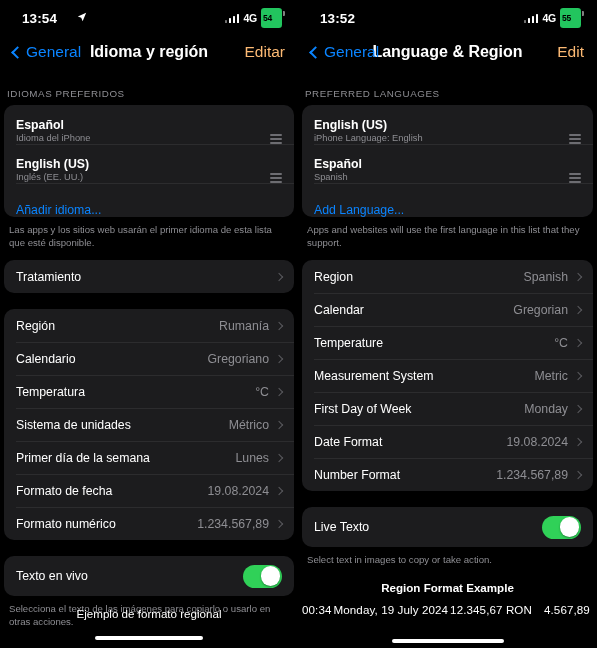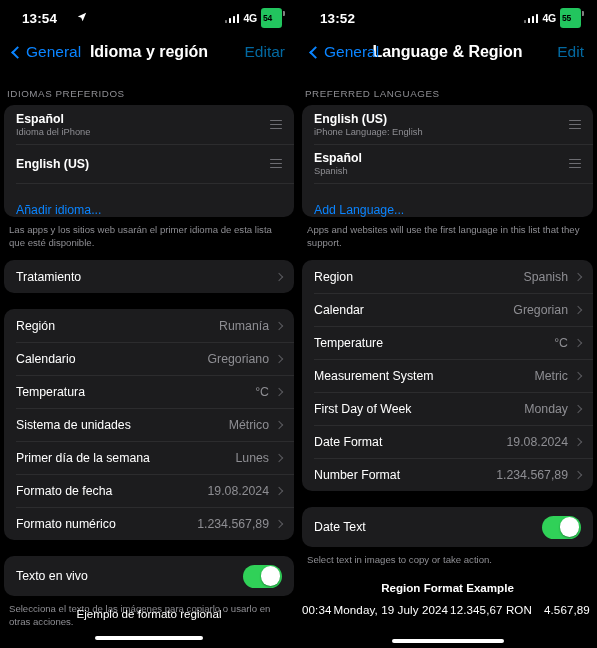--- a/index.html
+++ b/index.html
@@ -70,21 +70,21 @@
     transform: rotate(45deg);
     margin-right: 1px;
   }
   .nav-title {
     position: absolute; left: 0; right: 0;
     text-align: center;
     font-size: 16px; font-weight: 700; color: #fff;
     pointer-events: none;
   }
   .nav-action {
-    margin-left: auto; color: #0369a1; font-size: 15.5px; z-index: 2; cursor: pointer;
+    margin-left: auto; color: #fdba74; font-size: 15.5px; z-index: 2; cursor: pointer;
   }
 
   
   .content { padding: 0 4px; }
   .section-header {
     font-size: 9.8px; color: #8e8e93; letter-spacing: .55px;
     padding: 14px 3px 6px 3px; text-transform: uppercase;
   }
   .card {
     background: #1c1c1e;
@@ -95,21 +95,21 @@
     display: flex; align-items: center;
     min-height: 33px;
     padding: 0 12px;
     position: relative;
     cursor: pointer;
   }
   .row + .row::before {
     content: ""; position: absolute; left: 12px; right: 0; top: 0;
     height: 1px; background: #2c2c2e;
   }
-  .row-lang { min-height: 39px; align-items: center; }
+  .row-lang { min-height: 39px; align-items: flex-end; }
   .lang-text { flex: 1; display: flex; flex-direction: column; gap: 1px; }
   .lang-title { font-size: 12.3px; color: #fff; font-weight: 600; line-height: 14px; }
   .lang-sub { font-size: 9.3px; color: #8e8e93; line-height: 11px; }
   .drag-handle {
     display: flex; flex-direction: column; gap: 2.6px;
     width: 16px; cursor: grab; padding-left: 4px;
   }
   .drag-handle i { display: block; height: 1.6px; background: #6d6d72; border-radius: 1px; }
   .row-link { font-size: 12.3px; color: #0a84ff; margin-top: 20px; }
   .row-label { font-size: 12.3px; color: #fff; flex: 1; }
@@ -213,20 +213,21 @@
           </div>
           <span class="drag-handle">
               <i></i>
               <i></i>
               <i></i>
             </span>
         </div>
         <div class="row row-lang">
           <div class="lang-text">
             <span class="lang-title">English (US)</span>
+            <span class="lang-sub">Inglés (EE. UU.)</span>
           </div>
           <span class="drag-handle">
               <i></i>
               <i></i>
               <i></i>
             </span>
         </div>
         <div class="row">
           <span class="row-link">Añadir idioma...</span>
         </div>
@@ -401,21 +402,21 @@
           <span class="row-label">Number Format</span>
           <span class="row-value">1.234.567,89</span>
           <span class="chev-right"></span>
         </div>
       </div>
 
       <div class="gap"></div>
 
       <div class="card">
         <div class="row row-toggle">
-          <span class="row-label">Date Text</span>
+          <span class="row-label">Live Texto</span>
           <span class="toggle">
               <span class="knob"></span>
             </span>
         </div>
       </div>
 
       <div class="footnote">Select text in images to copy or take action.</div>
 
       <div class="example">
         <div class="example-title">Region Format Example</div>

